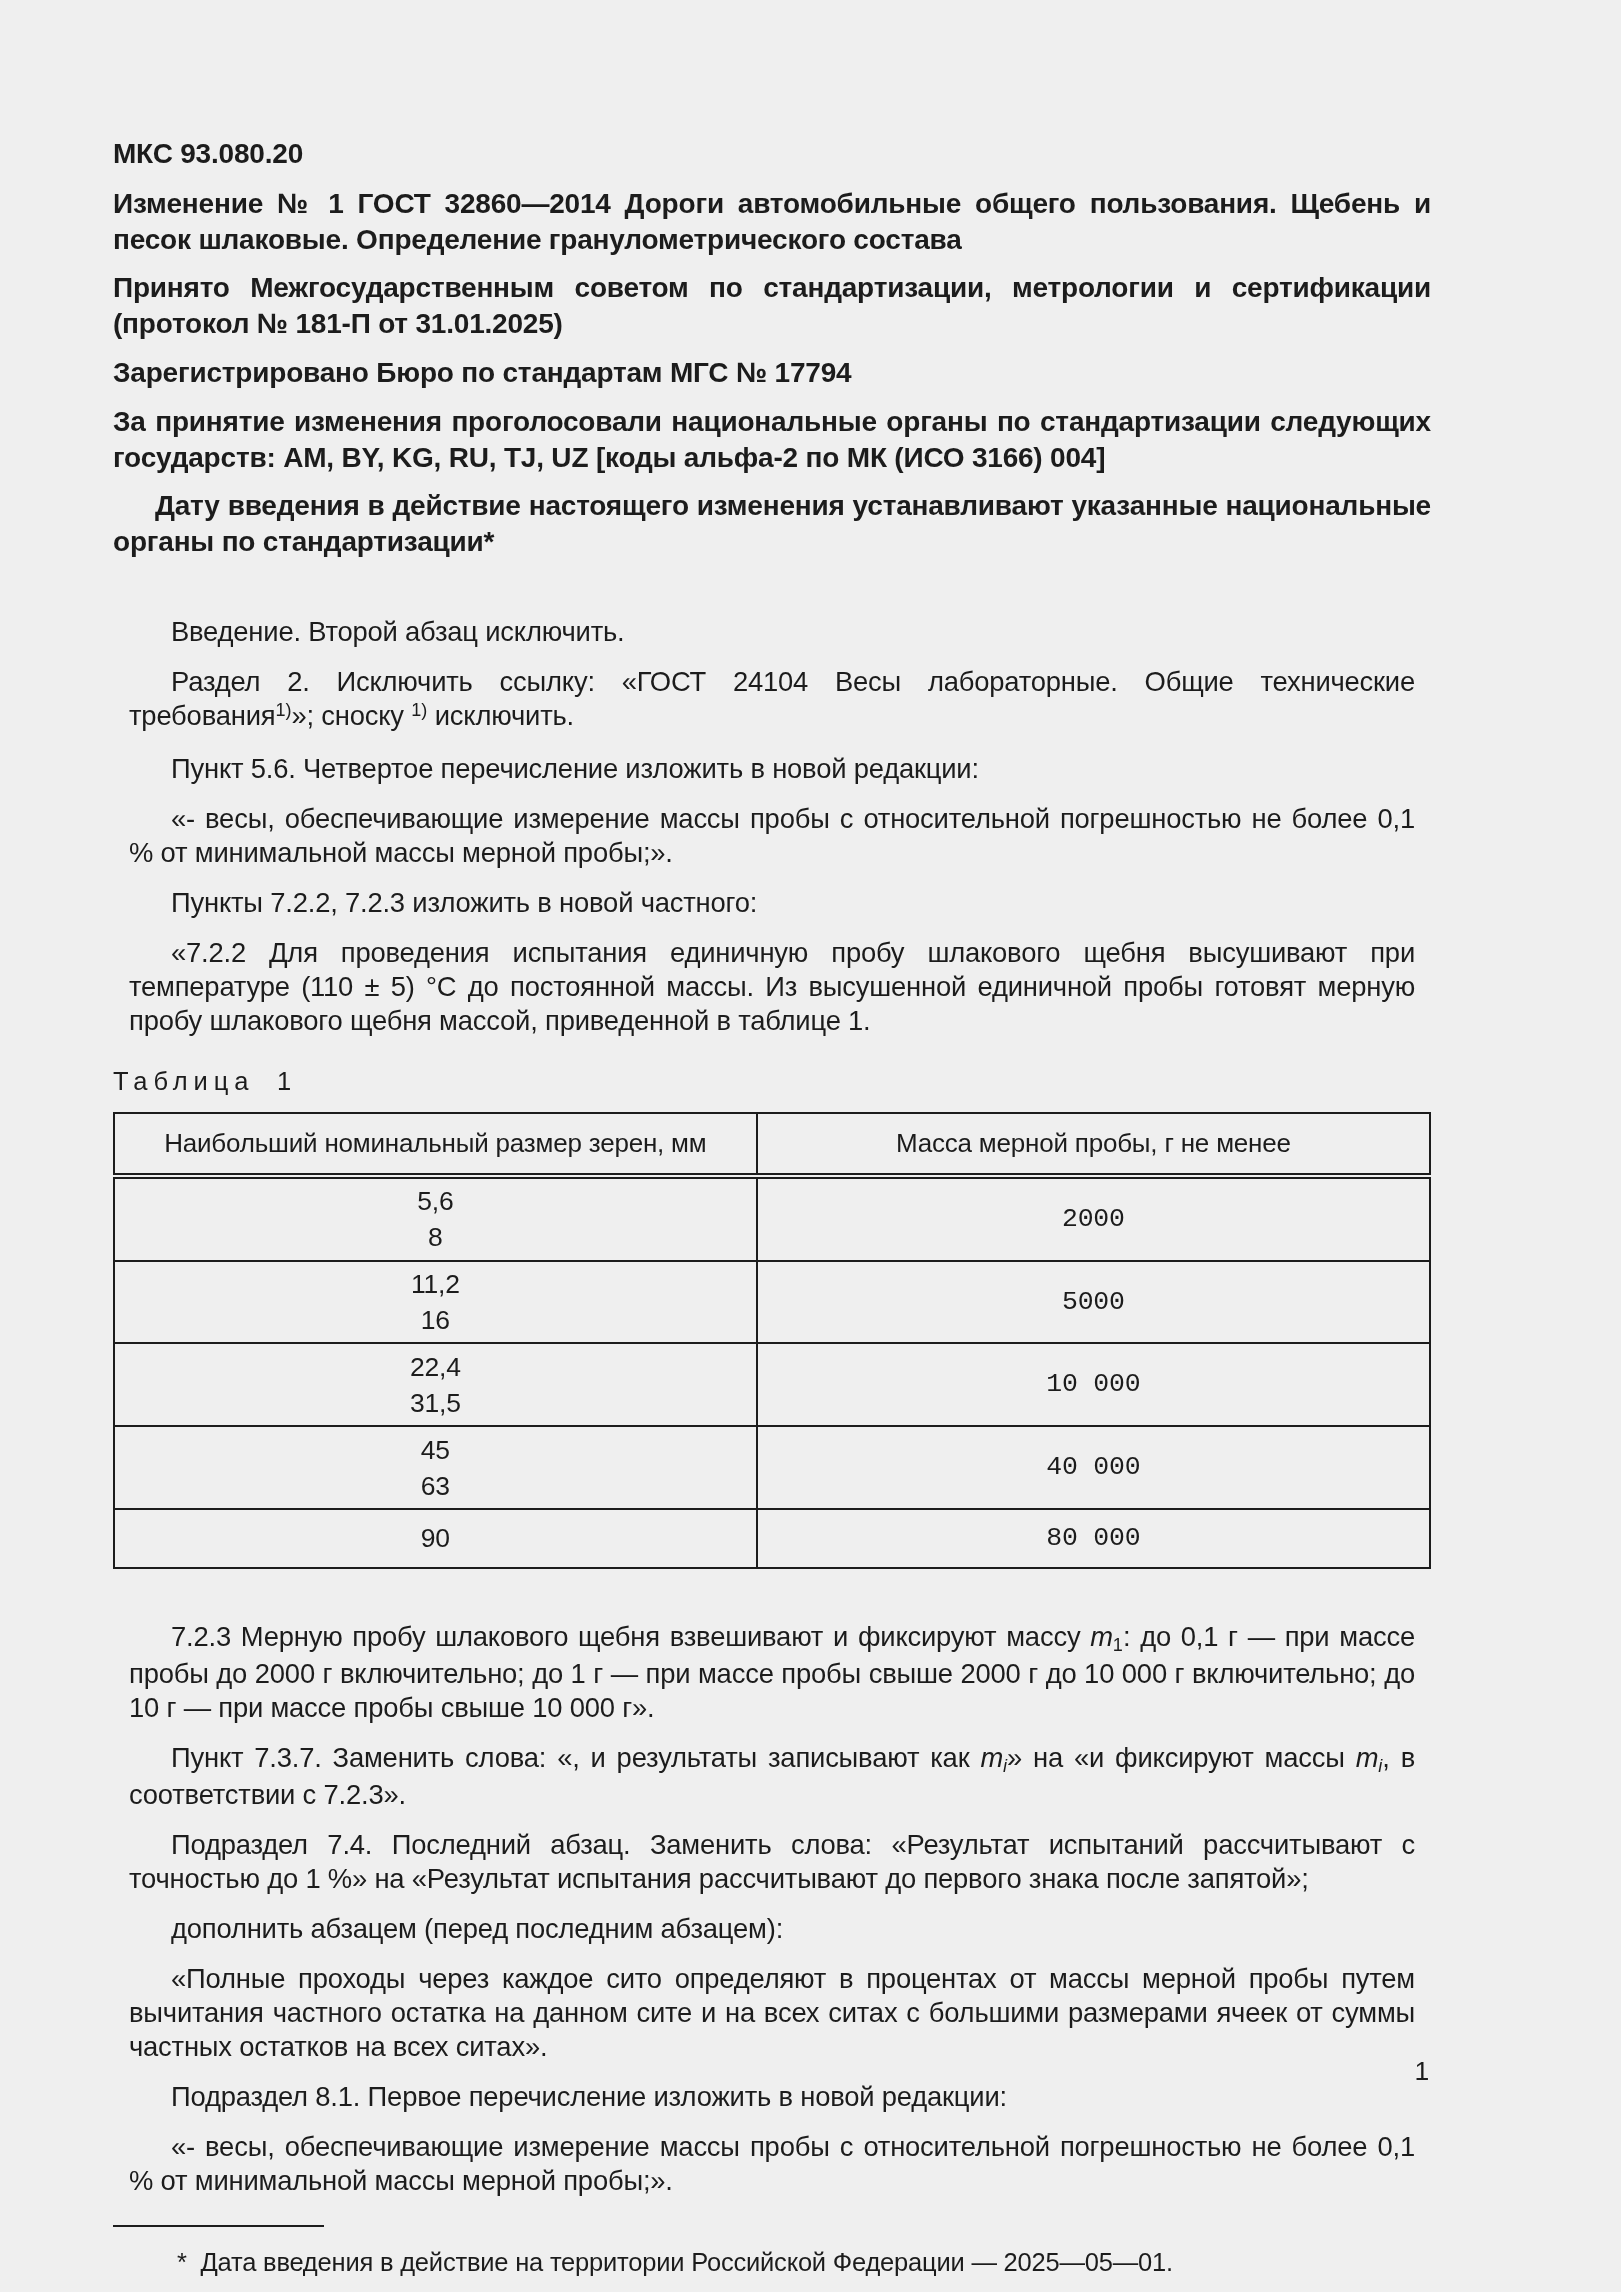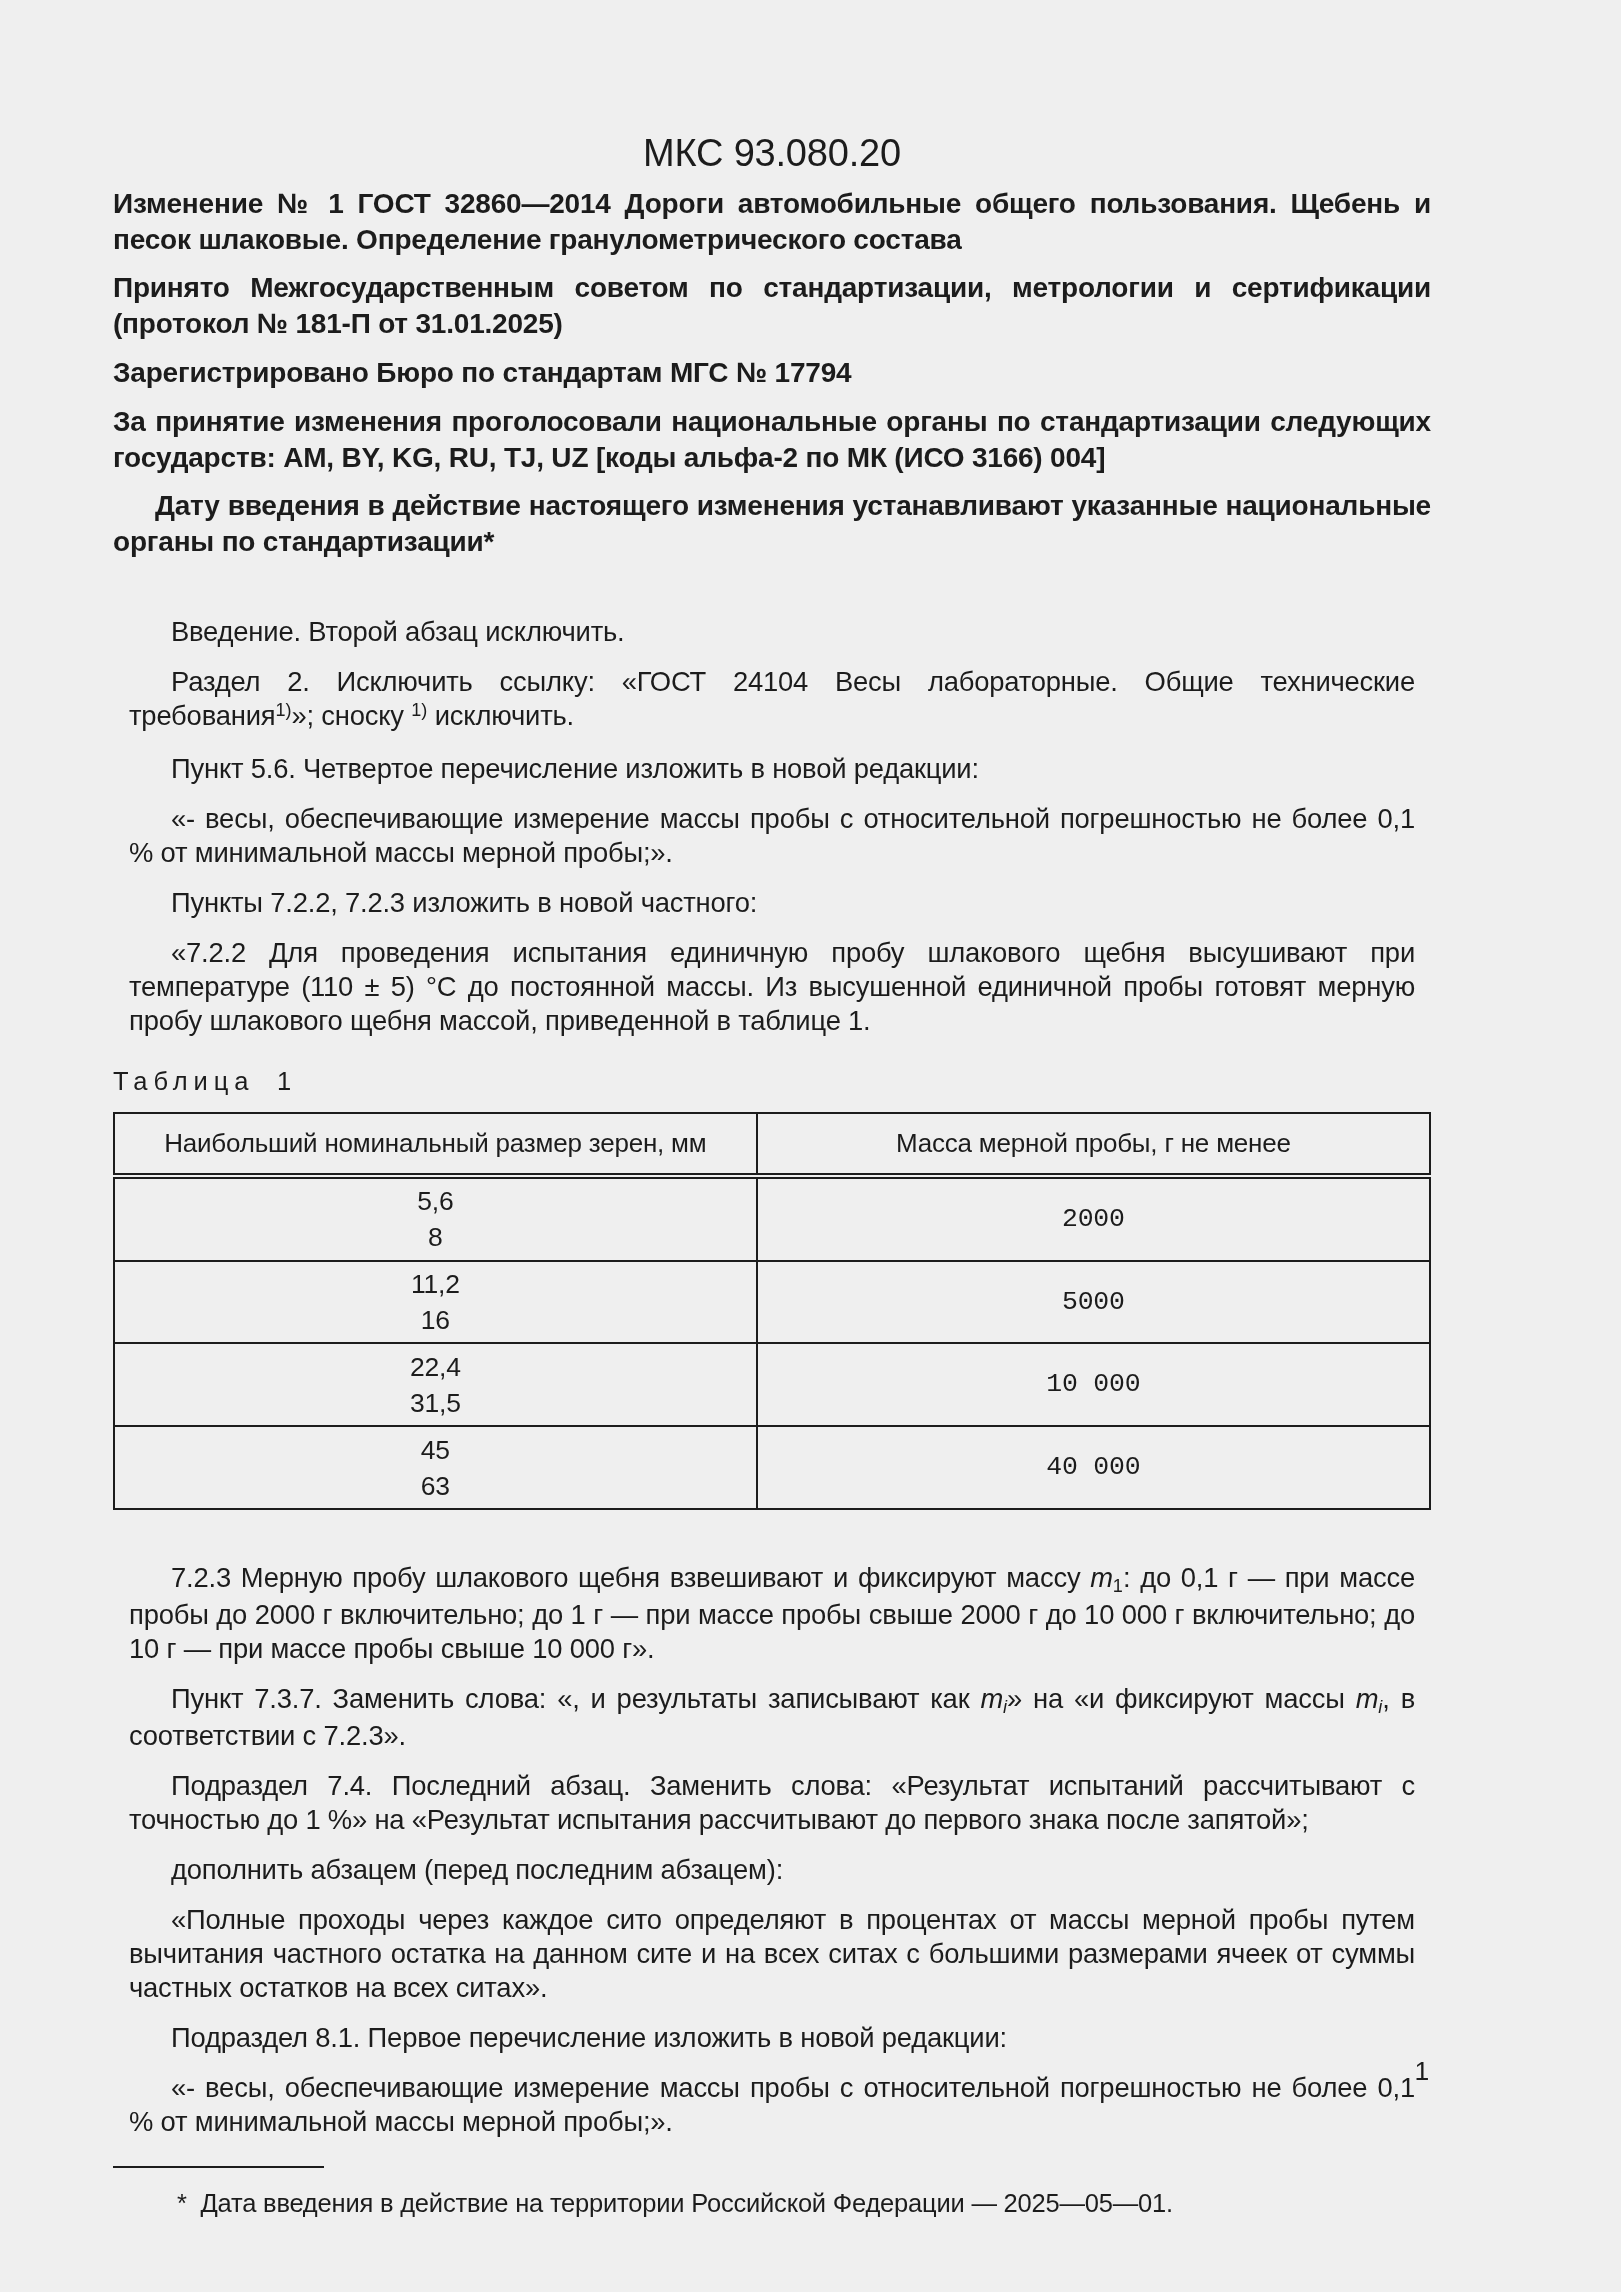--- a/index.html
+++ b/index.html
@@ -9,23 +9,23 @@
     height: 2293px;
     background: #efefef;
     color: #1c1c1c;
     font-family: "Liberation Sans", sans-serif;
     letter-spacing: -0.2px;
     overflow: hidden;
   }
   .content { padding: 137px 190px 0 113px; }
 
   .mks {
-    text-align: center;
-    font-weight: normal;
-    font-size: 38px;
+    text-align: left;
+    font-weight: bold;
+    font-size: 28px;
     line-height: 33px;
     margin: 0 0 15.7px 0;
   }
   .hp {
     margin: 0 0 12.7px 0;
     font-weight: bold;
     font-size: 28px;
     line-height: 36px;
     text-align: justify;
   }
@@ -166,20 +166,28 @@
           </tr>
           <tr class="row-tall">
             <td>
               <div class="sizeline">45</div>
               <div class="sizeline">63</div>
             </td>
             <td>
               <div class="massline">40 000</div>
             </td>
           </tr>
+          <tr class="row-short">
+            <td>
+              <div class="sizeline">90</div>
+            </td>
+            <td>
+              <div class="massline">80 000</div>
+            </td>
+          </tr>
         </tbody>
       </table>
 
       <p class="bp after"><span>7.2.3 Мерную пробу шлакового щебня взвешивают и фиксируют массу </span><span class="rs-i">m</span><span class="rs-sub">1</span><span>: до 0,1 г — при массе пробы до 2000 г включительно; до 1 г — при массе пробы свыше 2000 г до 10 000 г включительно; до 10 г — при массе пробы свыше 10 000 г».</span></p>
       <p class="bp"><span>Пункт 7.3.7. Заменить слова: «, и результаты записывают как </span><span class="rs-i">m</span><span class="rs-sub rs-i">i</span><span>» на «и фиксируют массы </span><span class="rs-i">m</span><span class="rs-sub rs-i">i</span><span>, в соответствии с 7.2.3».</span></p>
       <p class="bp"><span>Подраздел 7.4. Последний абзац. Заменить слова: «Результат испытаний рассчитывают с точностью до 1 %» на «Результат испытания рассчитывают до первого знака после запятой»;</span></p>
       <p class="bp"><span>дополнить абзацем (перед последним абзацем):</span></p>
       <p class="bp"><span>«Полные проходы через каждое сито определяют в процентах от массы мерной пробы путем вычитания частного остатка на данном сите и на всех ситах с большими размерами ячеек от суммы частных остатков на всех ситах».</span></p>
       <p class="bp"><span>Подраздел 8.1. Первое перечисление изложить в новой редакции:</span></p>
       <p class="bp"><span>«- весы, обеспечивающие измерение массы пробы с относительной погрешностью не более 0,1 % от минимальной массы мерной пробы;».</span></p>

